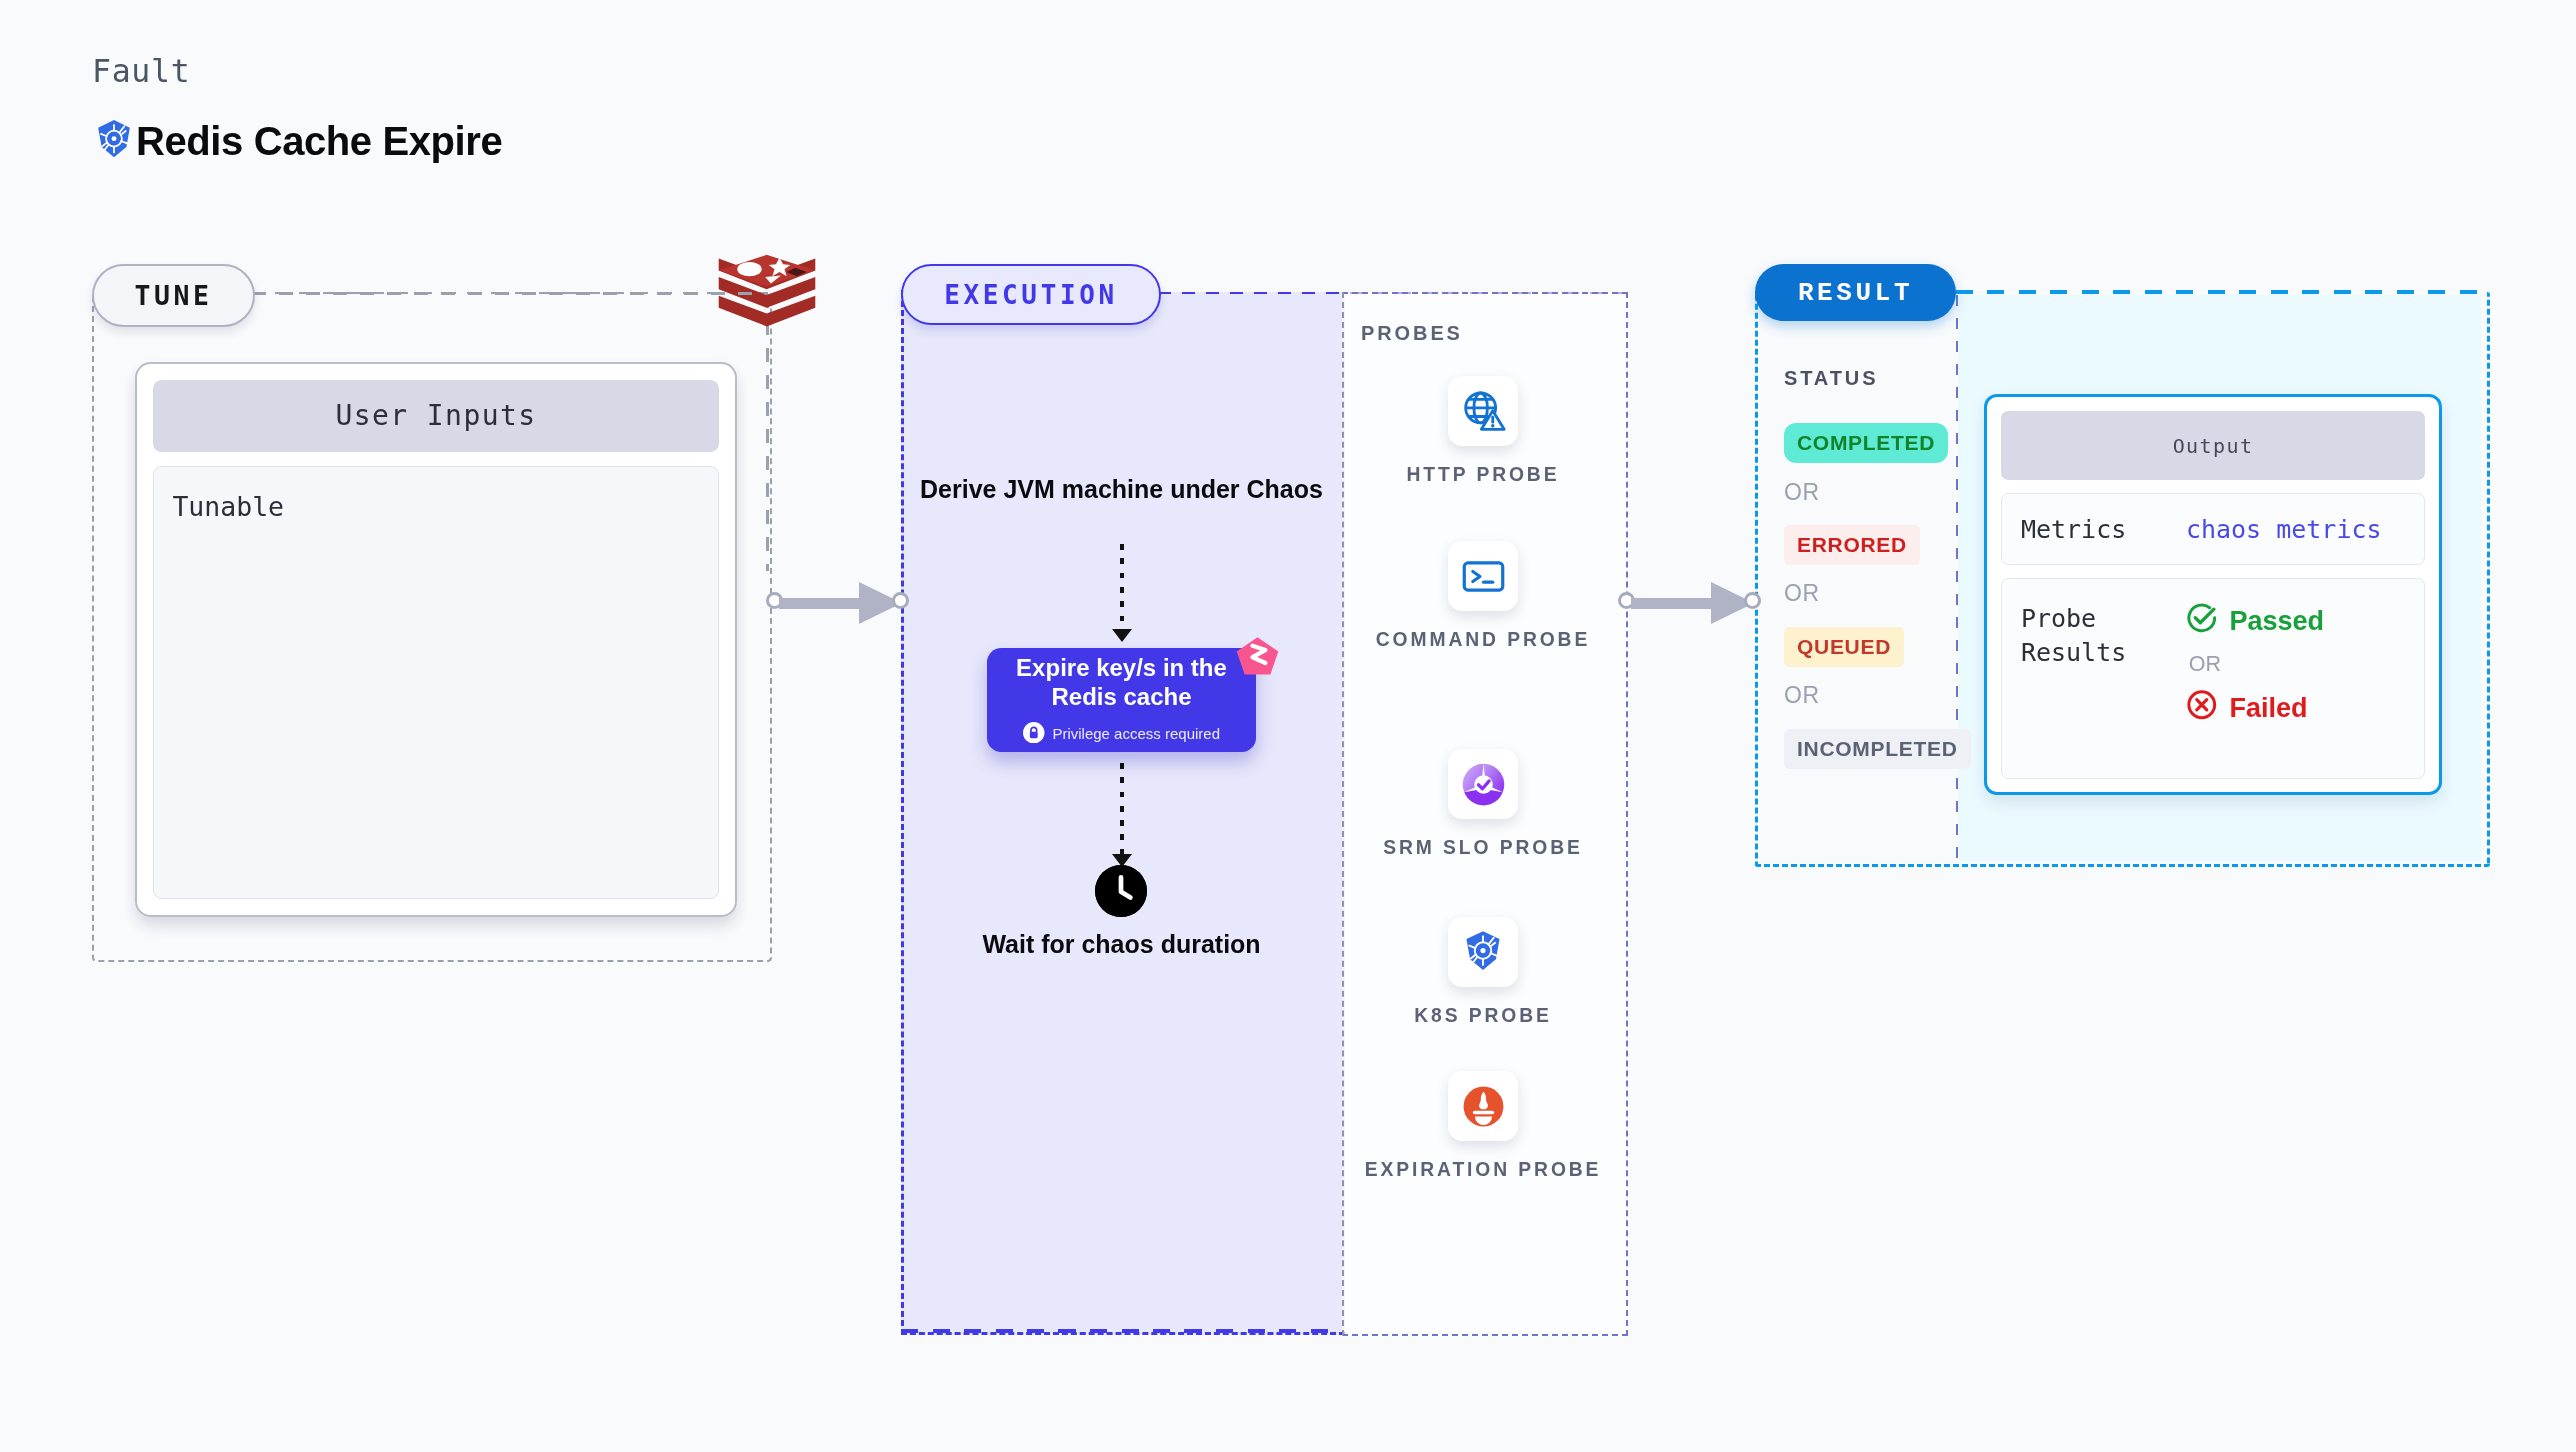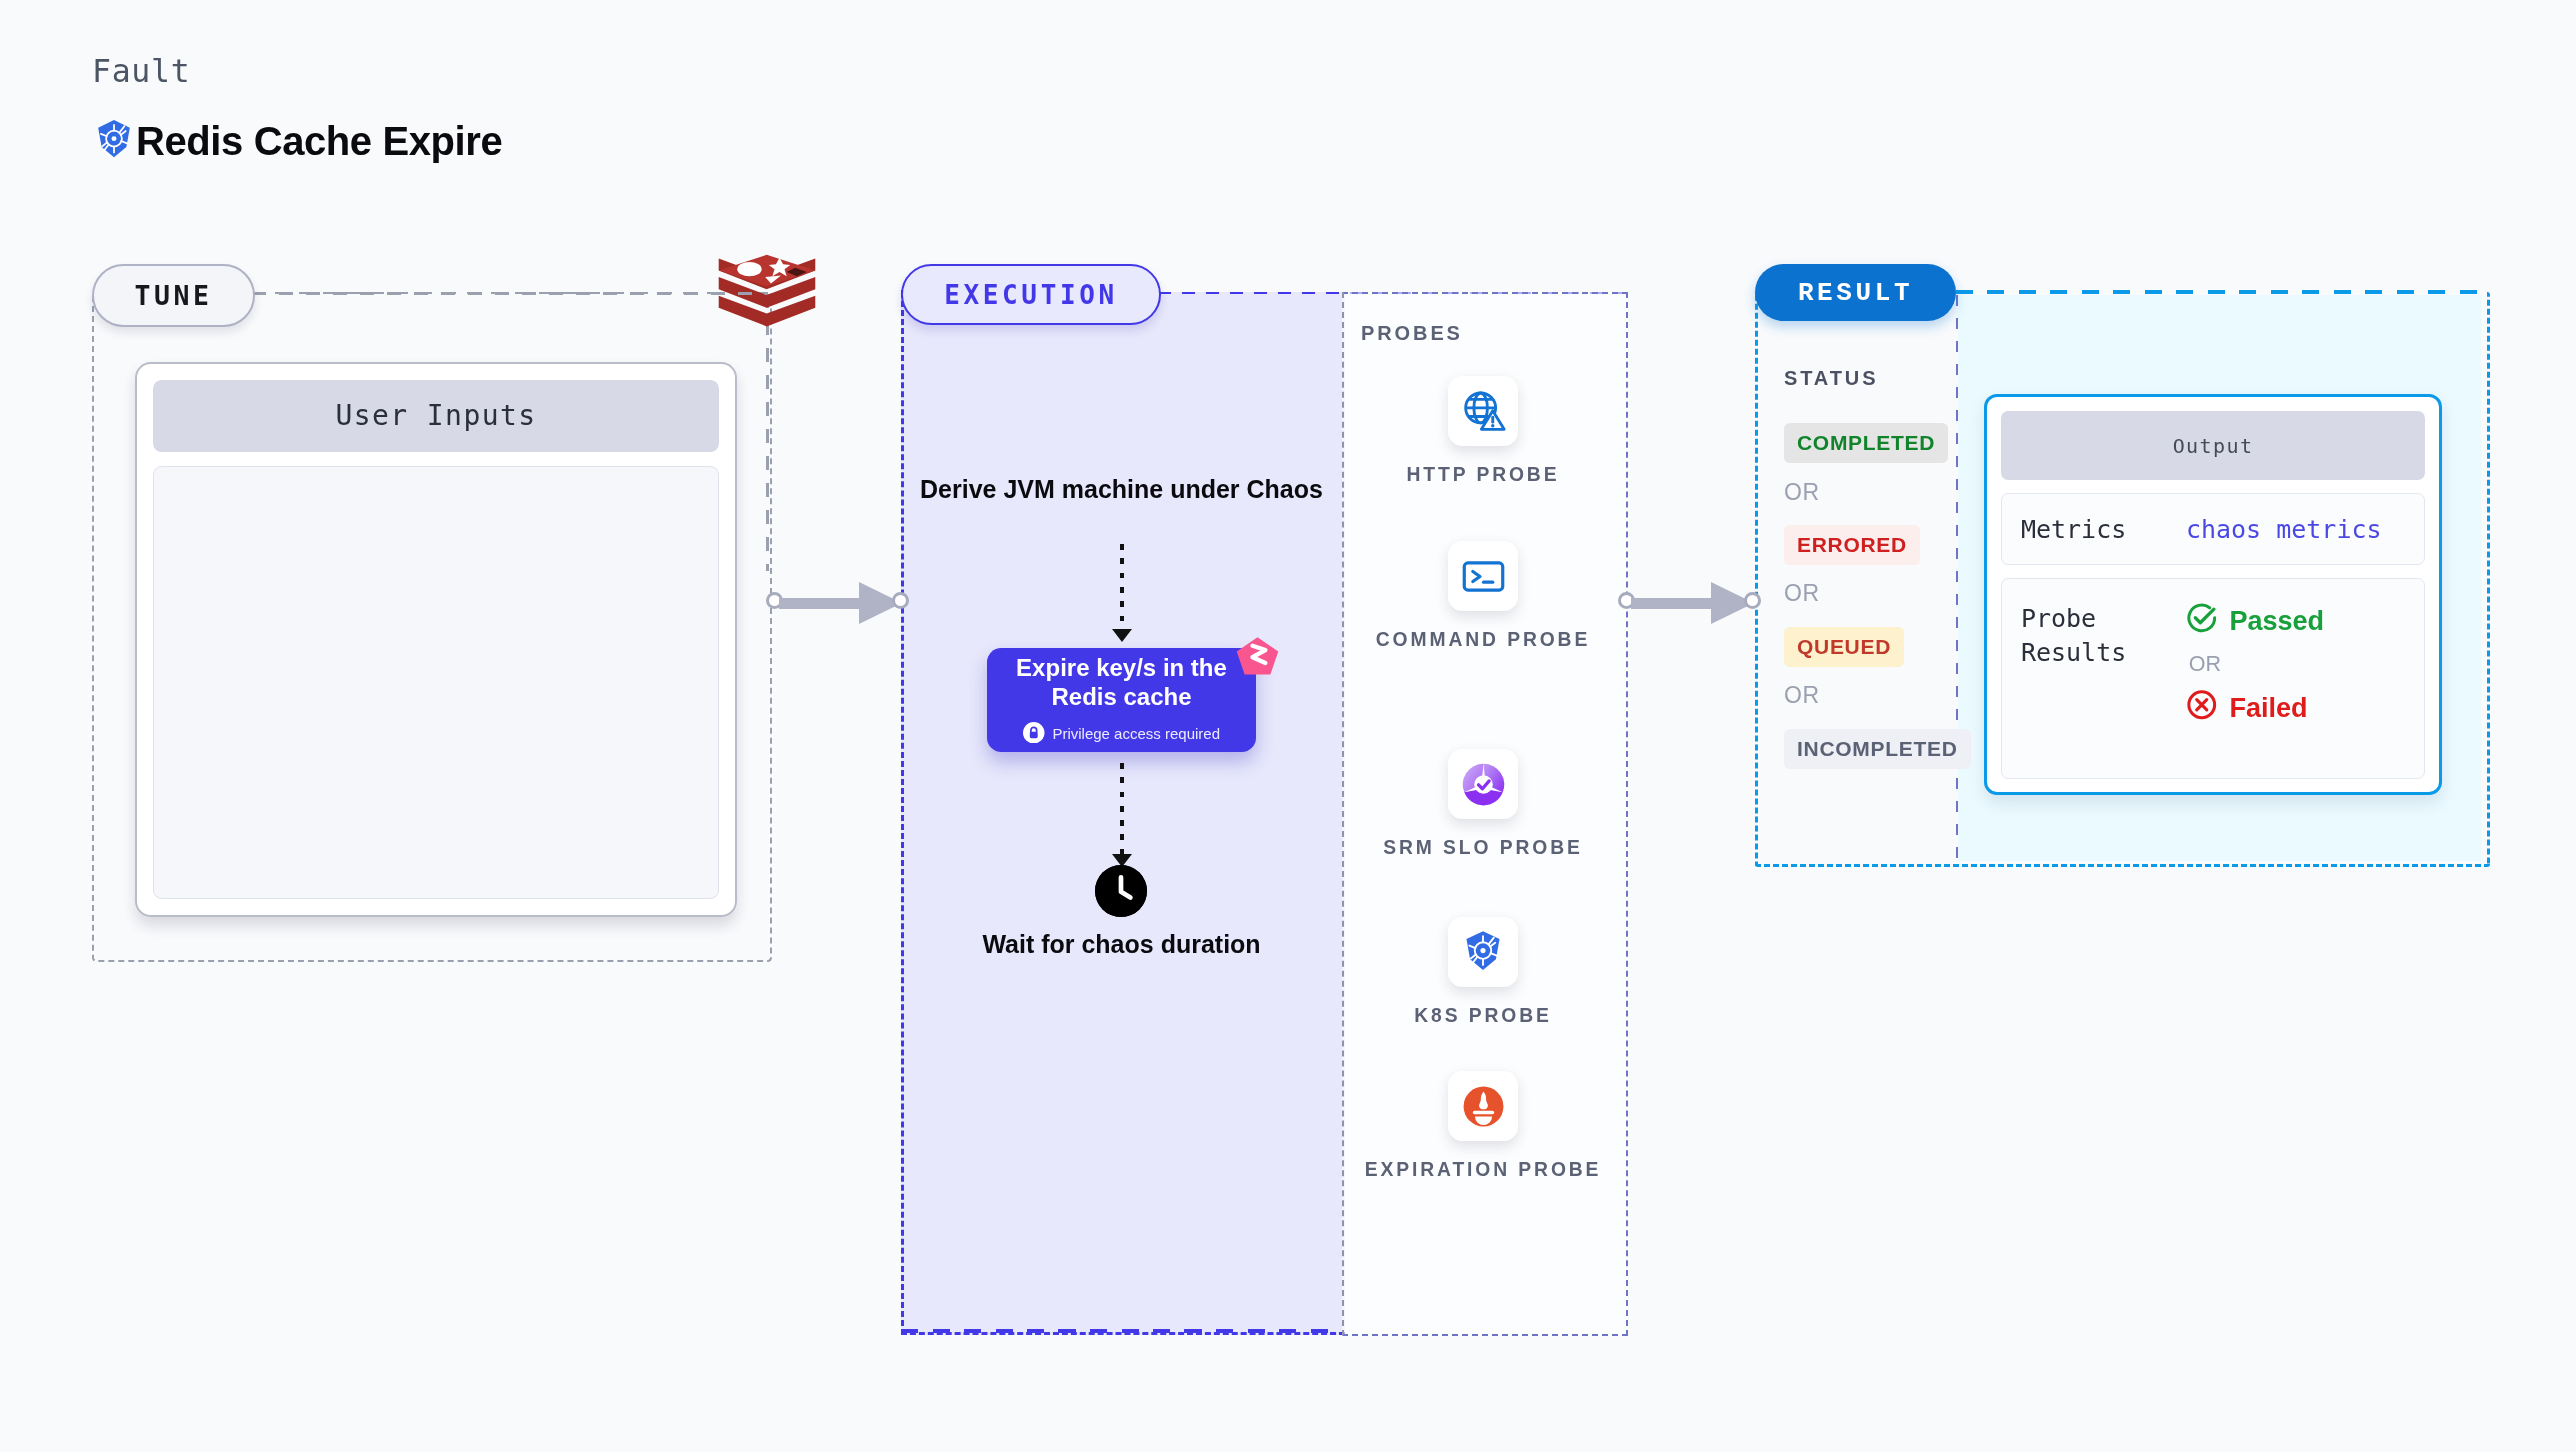--- a/index.html
+++ b/index.html
@@ -274,20 +274,21 @@
       <path d="M90 8 L95 17 L105 18 L97 24 L100 34 L90 28 L80 34 L83 24 L75 18 L85 17 Z" fill="#fff"></path>
       <path d="M70 35 L92 33 L78 44 Z" fill="#fff"></path>
       <path d="M112 22 L128 28 L114 34 L100 28 Z" fill="#4a1512"></path>
     </g>
   </svg>
 </div>
 
 <div class="abs" id="user-inputs-card">
   <div class="mono" id="user-inputs-header">User Inputs</div>
   <div id="tunable-body">
+    <div class="mono" id="tunable-label">Tunable</div>
   </div>
 </div>
 
 <div class="abs conn" id="conn1">
   <div class="dot" style="left:0;"></div>
   <div class="bar" style="left:13px;width:85px;"></div>
   <div class="tri" style="left:93px;"></div>
   <div class="dot" style="left:126px;"></div>
 </div>
 
@@ -422,21 +423,21 @@
 <div class="abs" id="result-region"></div>
 <div class="abs" id="result-region-top"></div>
 <div class="abs" id="result-inner-divider"></div>
 
 <div class="abs stage-pill" id="result-pill">
   <span class="lbl">RESULT</span>
 </div>
 
 <div class="abs" id="status-title">STATUS</div>
 
-<div class="status-badge" style="top:423px;color:#11842b;background:#e5e5e5;">COMPLETED</div>
+<div class="status-badge" style="top:423px;color:#11842b;background:#5eead4;border-radius:12px;">COMPLETED</div>
 <div class="or-text" style="top:479px;">OR</div>
 <div class="status-badge" style="top:525px;color:#cf2020;background:#fdeeee;">ERRORED</div>
 <div class="or-text" style="top:580px;">OR</div>
 <div class="status-badge" style="top:627px;color:#c0392b;background:#fdf2cd;">QUEUED</div>
 <div class="or-text" style="top:682px;">OR</div>
 <div class="status-badge" style="top:729px;color:#5c6275;background:#eef0f5;">INCOMPLETED</div>
 
 <div class="abs" id="output-card">
   <div class="mono" id="output-header">Output</div>
   <div id="metrics-row">

